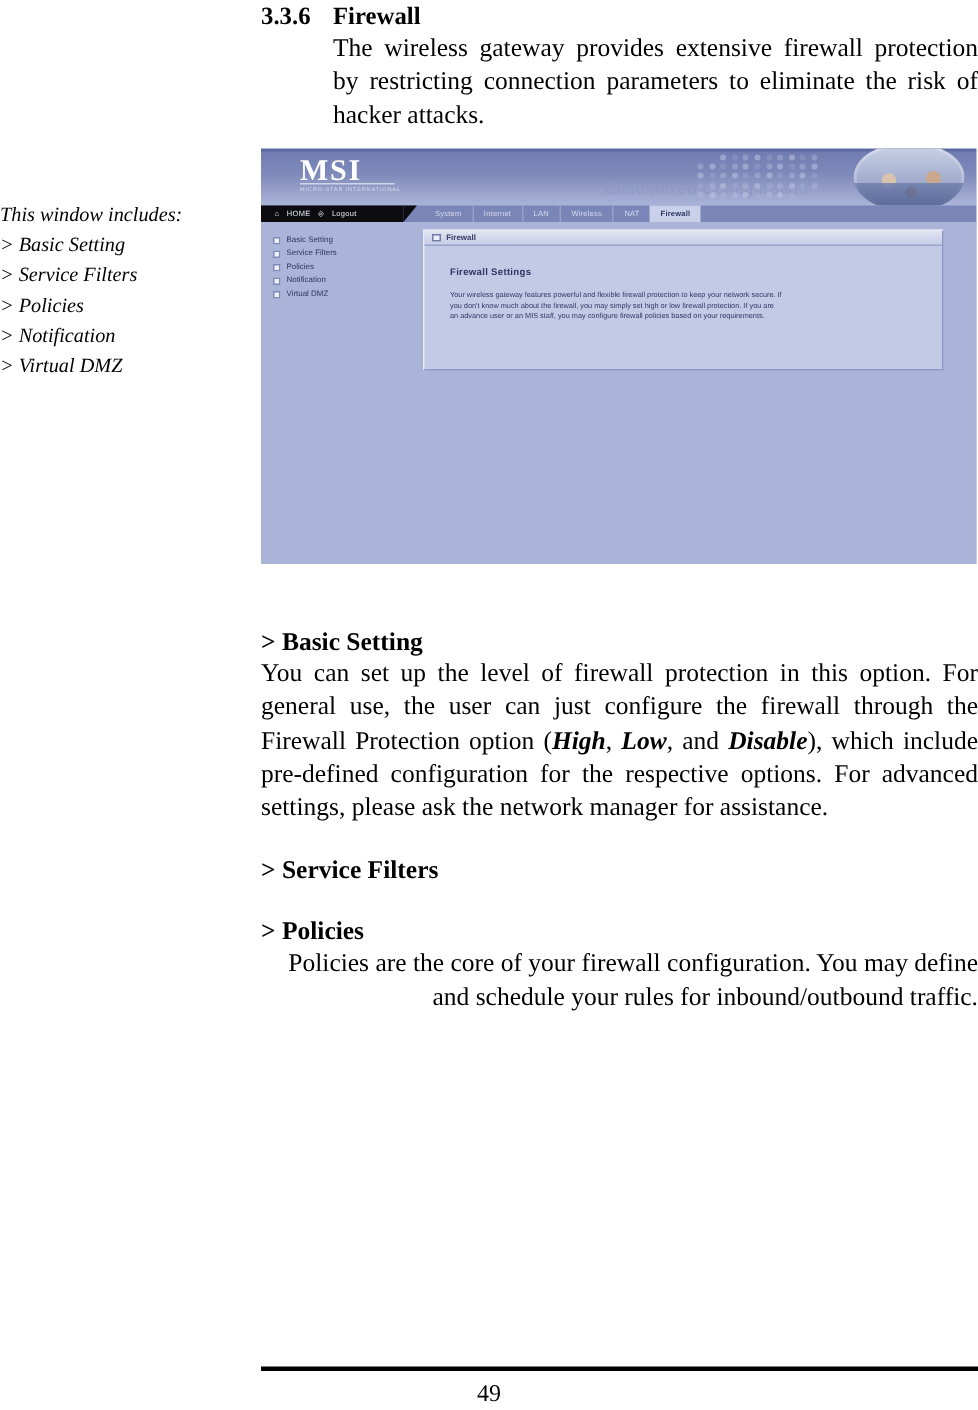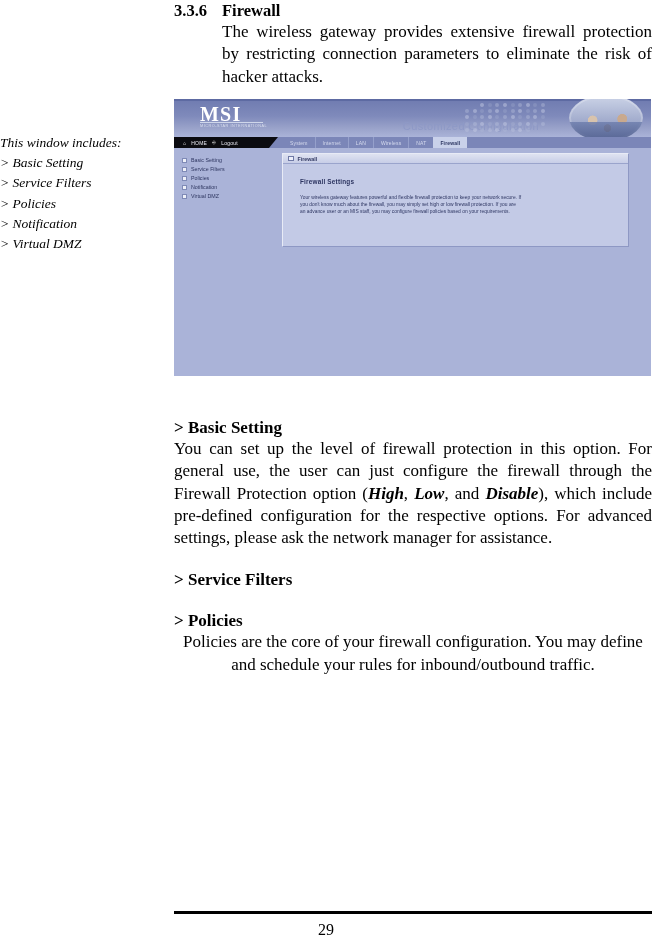--- a/index.html
+++ b/index.html
@@ -300,21 +300,21 @@
     font-size: 17px;
     margin: 0;
   }
   .para {
     margin: 0;
     font-size: 17px;
     line-height: 22.3px;
     text-align: justify;
     text-justify: inter-word;
   }
-  .para.last { text-align: center; }
+  .para.last { text-align: right; }
   .gap { height: 21px; }
 
   .bi { font-weight: bold; font-style: italic; }
 
   
   .important {
     margin-top: 14px;
     border-top: 2.5px solid #000;
     border-bottom: 2.5px solid #000;
     padding: 4px 0 5px 0;
@@ -502,13 +502,13 @@
 
   <div class="gap"></div>
 
   <div class="sub">&gt; Policies</div>
   <p class="para last">Policies are the core of your firewall configuration.  You may define and schedule your rules for inbound/outbound traffic.</p>
 
 
 </div>
 
 <div class="footer-rule"></div>
-<div class="page-num">29</div>
+<div class="page-num">49</div>
 
 </body></html>

